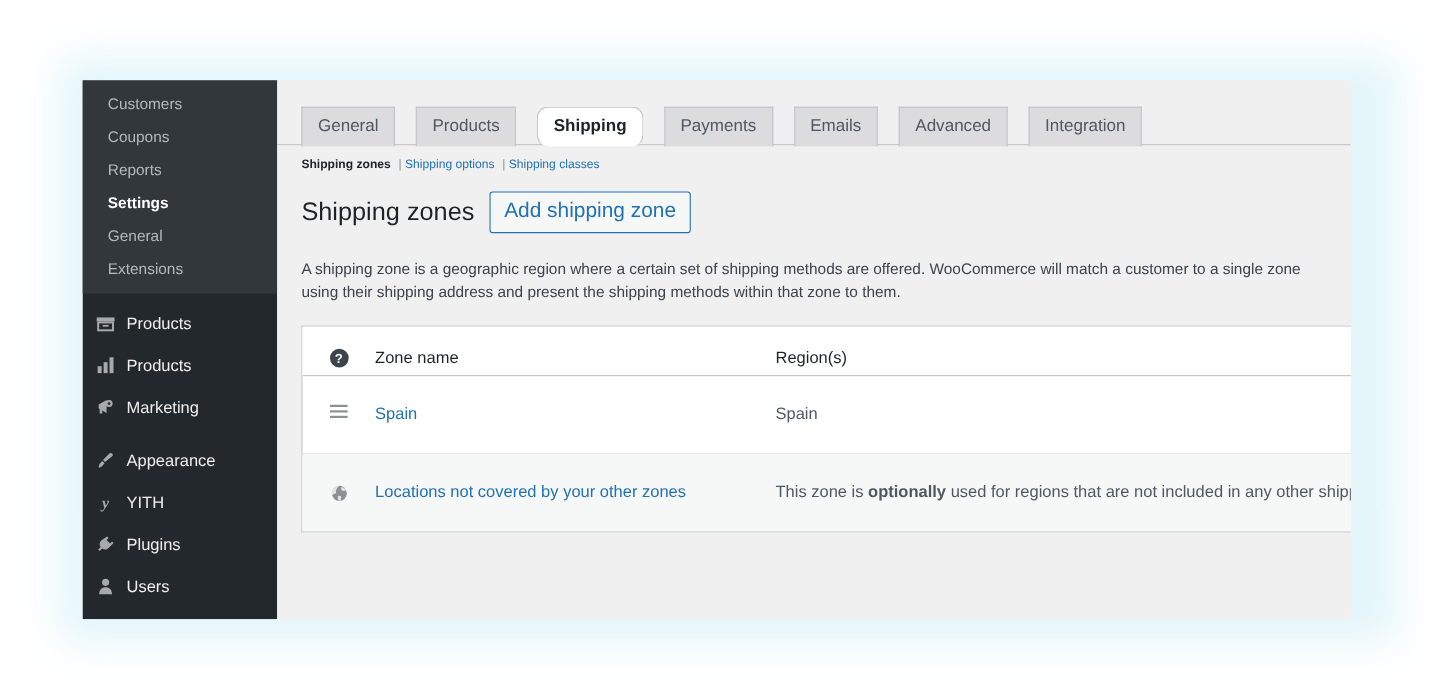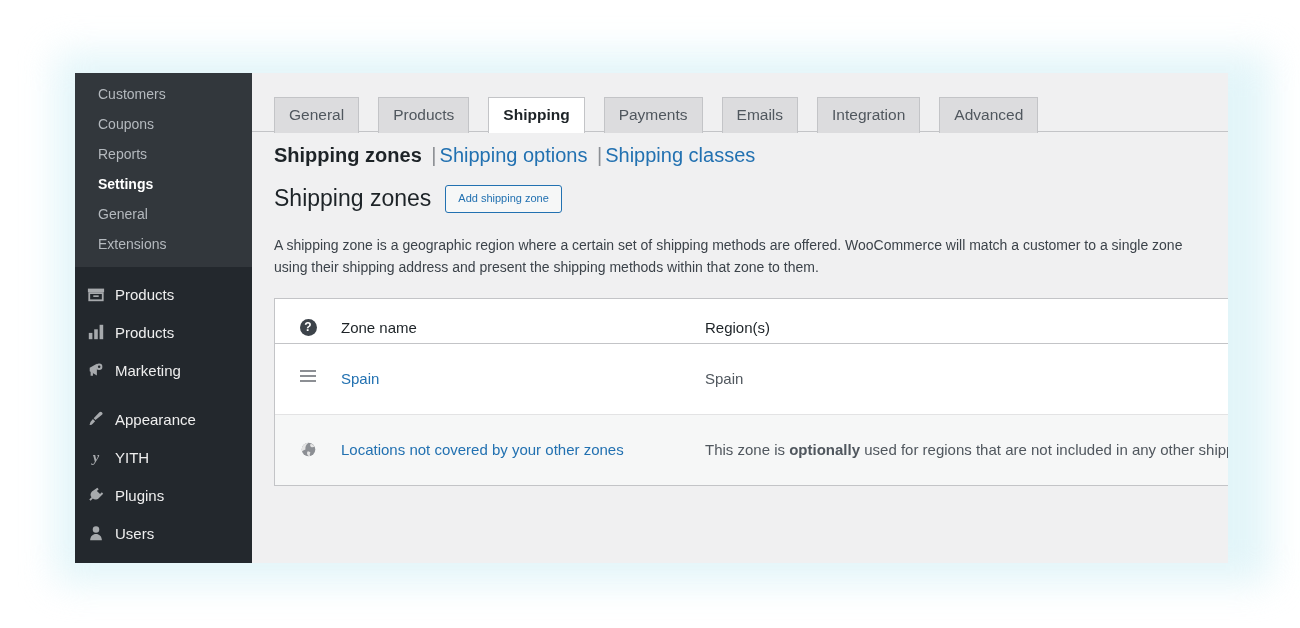--- a/index.html
+++ b/index.html
@@ -124,33 +124,34 @@
     white-space: nowrap;
     position: relative;
     top: 1px;
   }
   .tab.active {
     background: #f0f0f1;
     color: #1d2327;
     font-weight: bold;
     border-color: #c3c4c7;
     background: #fff;
+    border-radius: 10px;
   }
   .tabs-rule {
     position: absolute;
     left: 0;
     right: 0;
     bottom: 0;
     height: 1px;
     background: #c3c4c7;
   }
 
   .subnav {
     padding: 12px 0 0 22px;
-    font-size: 20px;
+    font-size: 11px;
     color: #1d2327;
     white-space: nowrap;
   }
   .subnav .cur { font-weight: bold; color: #1d2327; }
   .subnav a { color: #2271b1; text-decoration: none; }
   .subnav .bar { color: #8c8f94; padding: 0 3px 0 4px; }
 
   .page-head {
     display: flex;
     align-items: center;
@@ -158,21 +159,21 @@
     padding: 18px 0 0 22px;
   }
   .page-title {
     font-size: 23px;
     color: #1d2327;
     font-weight: normal;
     line-height: 1.2;
     margin: 0;
   }
   .btn-secondary {
-    font-size: 11px;
+    font-size: 19px;
     color: #2271b1;
     background: #f6f7f7;
     border: 1px solid #2271b1;
     border-radius: 3px;
     padding: 6px 12px 7px 12px;
     line-height: 1.2;
     cursor: pointer;
     white-space: nowrap;
   }
 
@@ -383,22 +384,22 @@
 
     <div class="content">
 
       <div class="tabs-wrap">
         <div class="tabs">
           <div class="tab"><span>General</span></div>
           <div class="tab"><span>Products</span></div>
           <div class="tab active"><span>Shipping</span></div>
           <div class="tab"><span>Payments</span></div>
           <div class="tab"><span>Emails</span></div>
+          <div class="tab"><span>Advanced</span></div>
           <div class="tab"><span>Integration</span></div>
-          <div class="tab"><span>Advanced</span></div>
         </div>
         <div class="tabs-rule"></div>
       </div>
 
       <div class="subnav">
         <span class="cur">Shipping zones</span>
         <span class="bar">|</span><a class="link" href="#">Shipping options</a>
         <span class="bar">|</span><a class="link" href="#">Shipping classes</a>
       </div>
 

